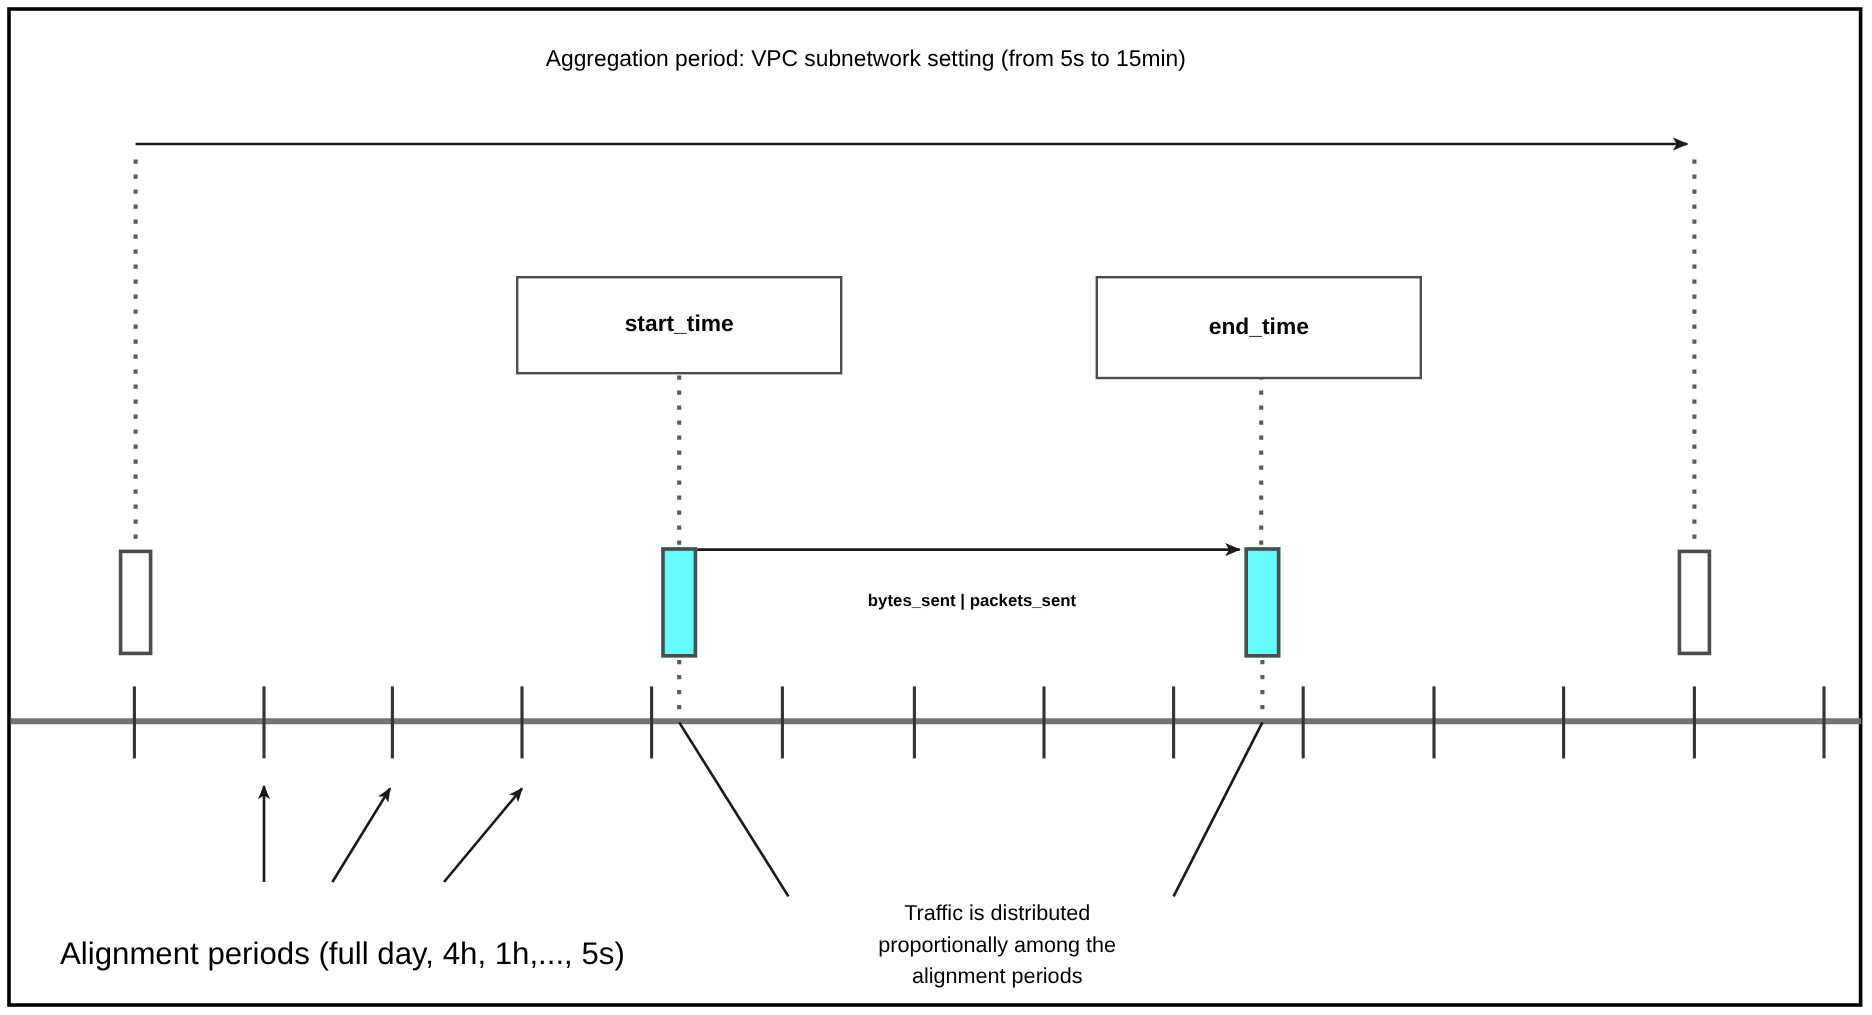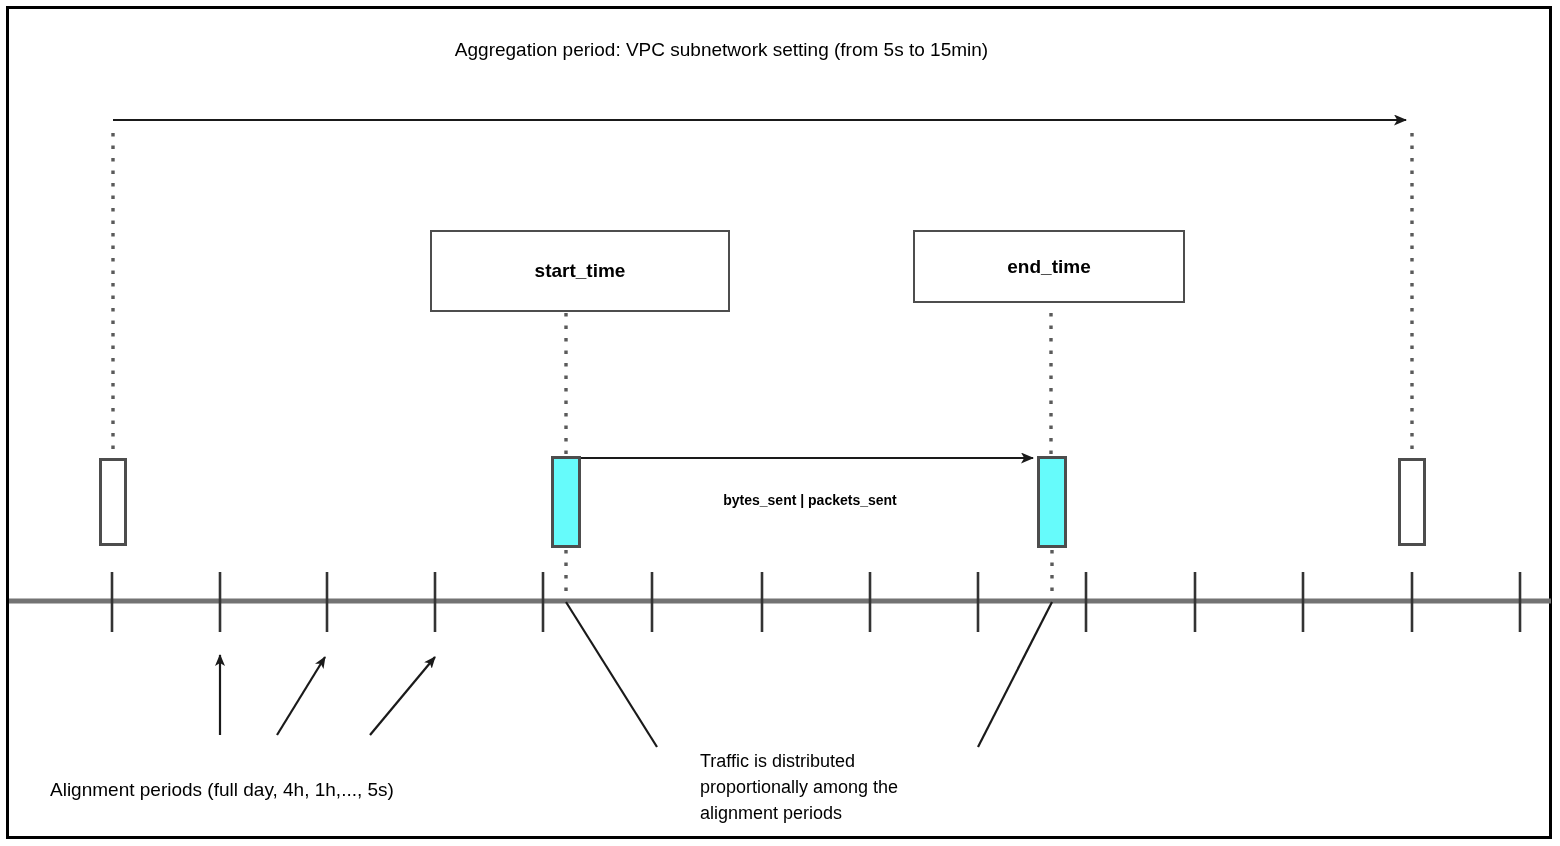--- a/index.html
+++ b/index.html
@@ -54,27 +54,28 @@
     font-size: 17px;
     font-weight: 400;
     text-align: center;
   }
   .txt-metrics {
     font-size: 14px;
     font-weight: bold;
     text-align: center;
   }
   .txt-align {
-    font-size: 19px;
+    font-size: 26px;
     font-weight: 400;
     text-align: left;
   }
   .txt-note {
     font-size: 18px;
     font-weight: 400;
+    text-align: center;
     white-space: pre-line;
     line-height: 1.45;
   }
   .node-box {
     position: absolute;
     box-sizing: border-box;
     border: 2px solid #4d4d4d;
     background: #ffffff;
     display: flex;
     align-items: center;
@@ -151,25 +152,25 @@
       <line x1="277" y1="735" x2="325" y2="657" stroke="#1a1a1a" stroke-width="2.2" marker-end="url(#arrow-black-sm)"></line>
       <line x1="370" y1="735" x2="435" y2="657" stroke="#1a1a1a" stroke-width="2.2" marker-end="url(#arrow-black-sm)"></line>
     </g>
 
     <g stroke="#1a1a1a" stroke-width="2.2">
       <line x1="566" y1="602" x2="657" y2="747"></line>
       <line x1="1052" y1="602" x2="978" y2="747"></line>
     </g>
   </svg>
 
-  <div class="node-box" style="left:430px; top:230px; width:300px; height:82px;">
+  <div class="node-box" style="left:430px; top:230px; width:272px; height:82px;">
     <span class="txt-boxlabel">start_time</span>
   </div>
 
-  <div class="node-box" style="left:913px; top:230px; width:272px; height:73px;">
+  <div class="node-box" style="left:913px; top:230px; width:272px; height:86px;">
     <span class="txt-boxlabel">end_time</span>
   </div>
 
   <div class="marker-rect hollow" style="left:99px; top:458px; width:28px; height:88px;"></div>
 
   <div class="marker-rect filled" style="left:551px; top:456px; width:30px; height:92px;"></div>
 
   <div class="marker-rect filled" style="left:1037px; top:456px; width:30px; height:92px;"></div>
 
   <div class="marker-rect hollow" style="left:1398px; top:458px; width:28px; height:88px;"></div>

